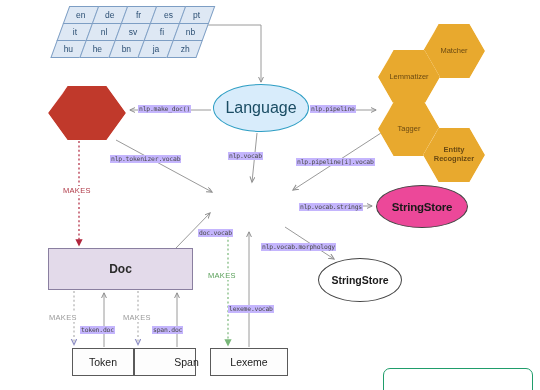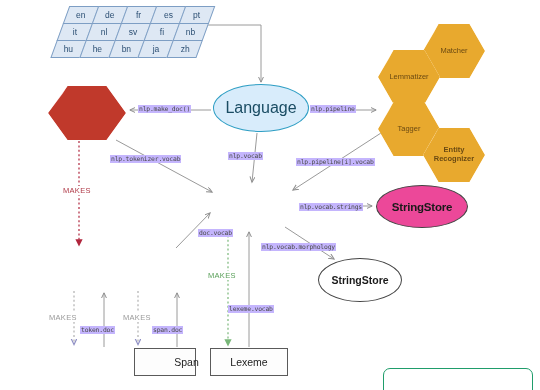--- a/index.html
+++ b/index.html
@@ -239,21 +239,27 @@
 
 
   <div class="node ellipse" id="n-stringstore">
     <span>StringStore</span>
   </div>
 
   <div class="node ellipse" id="n-morph">
     <span>StringStore</span>
   </div>
 
-
+  <div class="node" id="n-doc">
+    <span>Doc</span>
+  </div>
+
+  <div class="node plainbox" id="n-token">
+    <span>Token</span>
+  </div>
   <div class="node plainbox" id="n-span">
     <span>Span</span>
   </div>
   <div class="node plainbox" id="n-lexeme">
     <span>Lexeme</span>
   </div>
 
   <div id="partial-shape"></div>
 
   <div class="elabel" style="left:138px;top:105px;">nlp.make_doc()</div>

